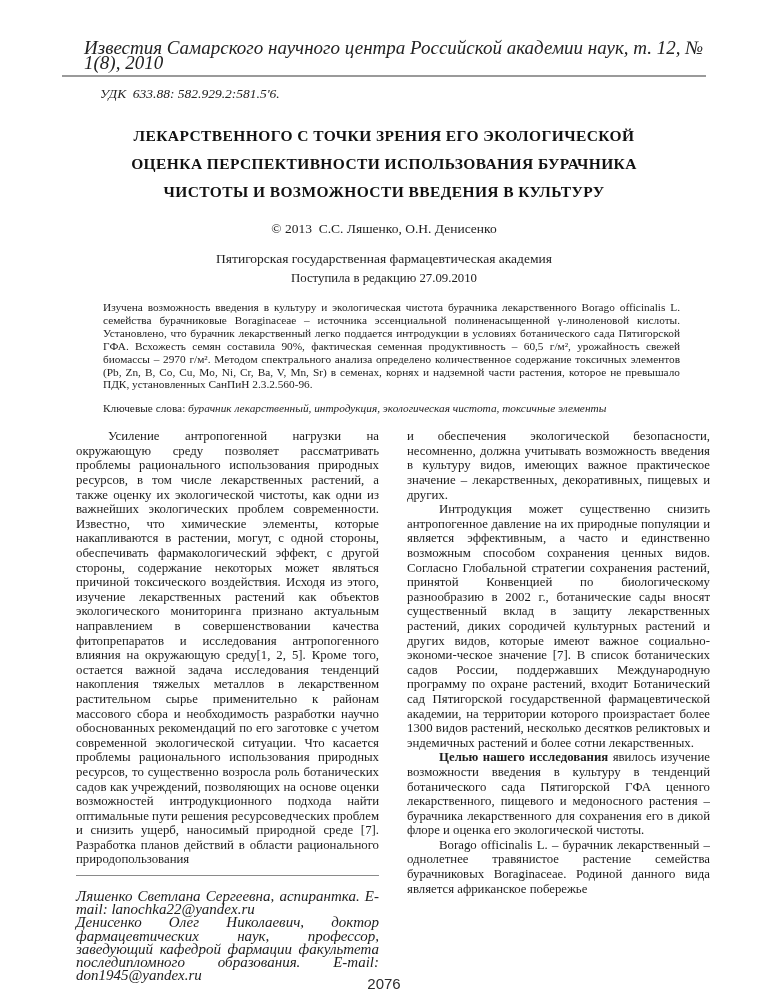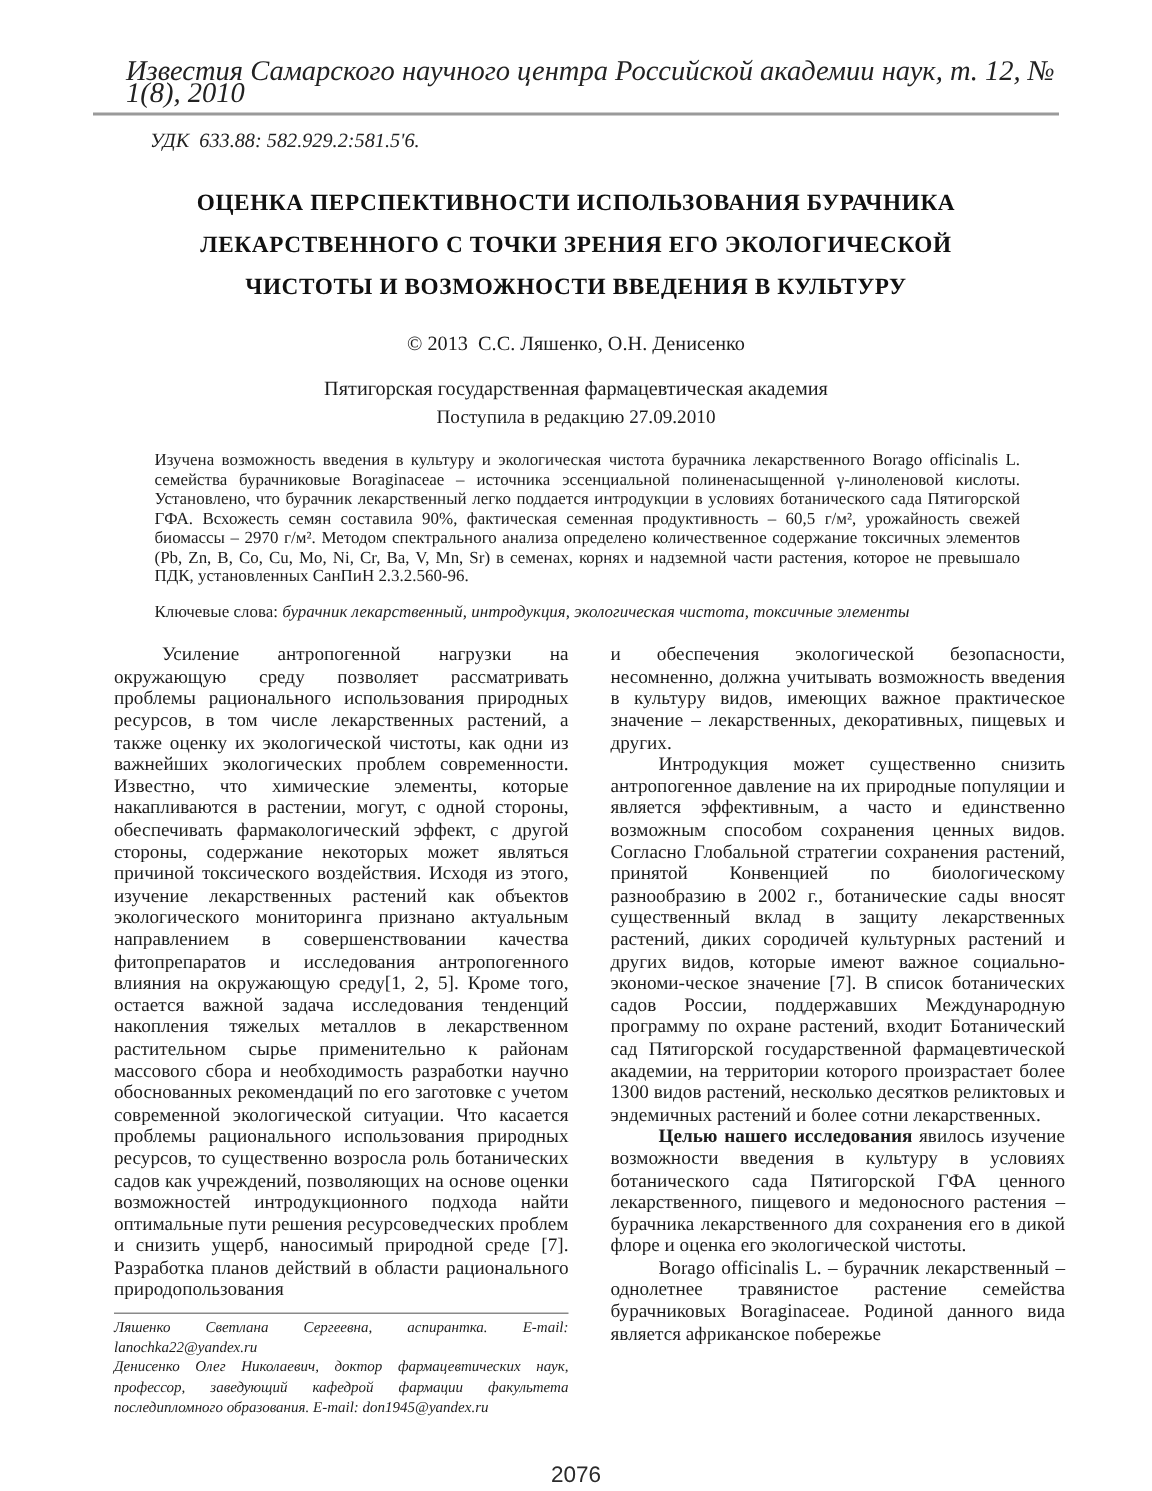--- a/index.html
+++ b/index.html
@@ -82,23 +82,23 @@
     line-height: 14.6px;
   }
   .indent { text-indent: 32px; }
   .bold-lead { font-weight: bold; }
   .footnote-rule {
     margin-top: 8px;
     height: 1px;
     background: #8a8a8a;
   }
   .footnote {
-    margin-top: 3px;
+    margin-top: 14px;
     font-style: italic;
-    font-size: 10px;
+    font-size: 15px;
     line-height: 13.2px;
     text-align: justify;
   }
   .footnote p { margin: 0; }
   .page-number {
     position: absolute;
     left: 0; right: 0;
     bottom: 42px;
     text-align: center;
     font-family: "Liberation Sans", "DejaVu Sans", sans-serif;
@@ -111,22 +111,22 @@
 
 <div class="page">
 
   <div class="journal-header">Известия Самарского научного центра Российской академии наук, т. 12, № 1(8), 2010</div>
 
   <div class="header-rule"></div>
 
   <div class="udk">УДК  633.88: 582.929.2:581.5'6.</div>
 
   <h1 class="title">
+    <div>ЛЕКАРСТВЕННОГО С ТОЧКИ ЗРЕНИЯ ЕГО ЭКОЛОГИЧЕСКОЙ</div>
     <div>ОЦЕНКА ПЕРСПЕКТИВНОСТИ ИСПОЛЬЗОВАНИЯ БУРАЧНИКА</div>
-    <div>ЛЕКАРСТВЕННОГО С ТОЧКИ ЗРЕНИЯ ЕГО ЭКОЛОГИЧЕСКОЙ</div>
     <div>ЧИСТОТЫ И ВОЗМОЖНОСТИ ВВЕДЕНИЯ В КУЛЬТУРУ</div>
   </h1>
 
   <div class="byline-copyright">© 2013  С.С. Ляшенко, О.Н. Денисенко</div>
 
   <div class="byline-affiliation">Пятигорская государственная фармацевтическая академия</div>
 
   <div class="byline-received">Поступила в редакцию 27.09.2010</div>
 
   <div class="abstract">Изучена возможность введения в культуру и экологическая чистота бурачника лекарственного Borago officinalis L. семейства бурачниковые Boraginaceae – источника эссенциальной полиненасыщенной γ-линоленовой кислоты. Установлено, что бурачник лекарственный легко поддается интродукции в условиях ботанического сада Пятигорской ГФА. Всхожесть семян составила 90%, фактическая семенная продуктивность – 60,5 г/м², урожайность свежей биомассы – 2970 г/м². Методом спектрального анализа определено количественное содержание токсичных элементов (Pb, Zn, B, Co, Cu, Mo, Ni, Cr, Ba, V, Mn, Sr) в семенах, корнях и надземной части растения, которое не превышало ПДК, установленных СанПиН 2.3.2.560-96.</div>
@@ -144,21 +144,21 @@
       <div class="footnote">
         <p>Ляшенко Светлана Сергеевна, аспирантка. E-mail: lanochka22@yandex.ru</p>
         <p>Денисенко Олег Николаевич, доктор фармацевтических наук, профессор, заведующий кафедрой фармации факультета последипломного образования. E-mail: don1945@yandex.ru</p>
       </div>
     </div>
 
     <div class="col">
       <p class="body-para">и обеспечения экологической безопасности, несомненно, должна учитывать возможность введения в культуру видов, имеющих важное практическое значение – лекарственных, декоративных, пищевых и других.</p>
       <p class="body-para indent">Интродукция может существенно снизить антропогенное давление на их природные популяции и является эффективным, а часто и единственно возможным способом сохранения ценных видов. Согласно Глобальной стратегии сохранения растений, принятой Конвенцией по биологическому разнообразию в 2002 г., ботанические сады вносят существенный вклад в защиту лекарственных растений, диких сородичей культурных растений и других видов, которые имеют важное социально-экономи-ческое значение [7]. В список ботанических садов России, поддержавших Международную программу по охране растений, входит Ботанический сад Пятигорской государственной фармацевтической академии, на территории которого произрастает более 1300 видов растений, несколько десятков реликтовых и эндемичных растений и более сотни лекарственных.</p>
       <p class="body-para indent">
-        <span class="bold-lead">Целью нашего исследования</span><span> явилось изучение возможности введения в культуру в условиях ботанического сада Пятигорской ГФА ценного лекарственного, пищевого и медоносного растения – бурачника лекарственного для сохранения его в дикой флоре и оценка его экологической чистоты.</span>
+        <span class="bold-lead">Целью нашего исследования</span><span> явилось изучение возможности введения в культуру в тенденций ботанического сада Пятигорской ГФА ценного лекарственного, пищевого и медоносного растения – бурачника лекарственного для сохранения его в дикой флоре и оценка его экологической чистоты.</span>
       </p>
       <p class="body-para indent">Borago officinalis L. – бурачник лекарственный – однолетнее травянистое растение семейства бурачниковых Boraginaceae. Родиной данного вида является африканское побережье</p>
     </div>
 
   </div>
 
   <div class="page-number">2076</div>
 
 </div>
 

